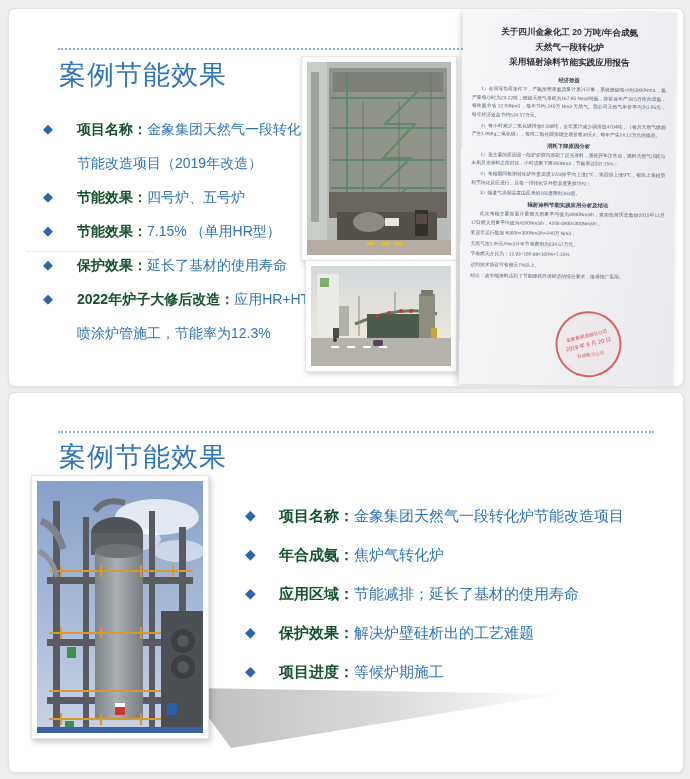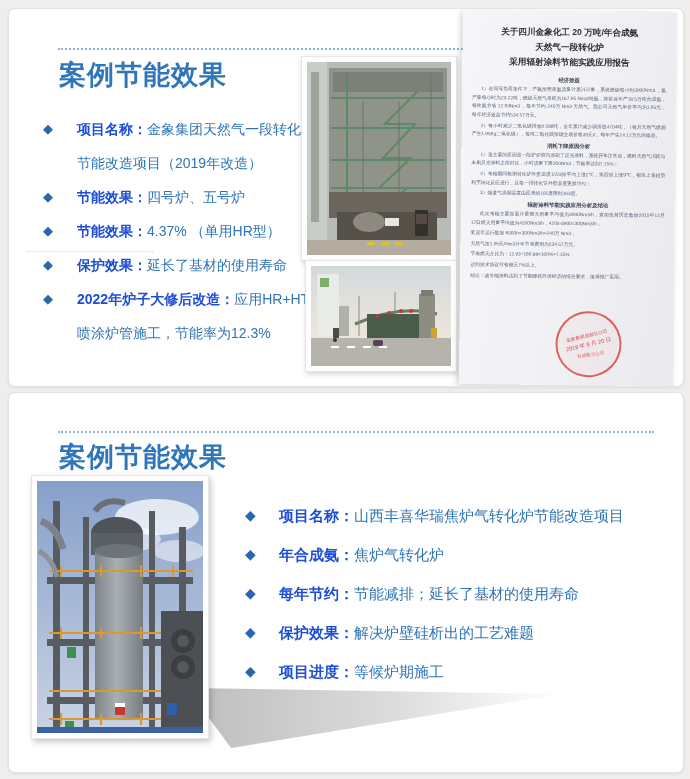--- a/index.html
+++ b/index.html
@@ -14,31 +14,31 @@
     border:1px solid #e3e3e3;border-radius:7px;
     box-shadow:0 1px 3px rgba(0,0,0,0.08);
     overflow:hidden;
   }
   #slide1{top:8px;height:377px;}
   #slide2{top:392px;height:379px;}
   .dotted-rule{
     position:absolute;height:0;border-top:2px dotted #8fb1de;
   }
   .slide-title{
-    position:absolute;font-size:27px;font-weight:bold;color:#2e75ba;
+    position:absolute;font-size:27px;font-weight:normal;color:#2e75ba;
     letter-spacing:1px;white-space:nowrap;
   }
   .bullets{position:absolute;}
   .bullet{position:relative;padding-left:46px;}
   #slide1 .bullet{font-size:14px;line-height:34px;width:250px;}
   #slide2 .bullet{font-size:15px;line-height:39px;width:430px;white-space:nowrap;}
   .bullet .diamond{
     position:absolute;left:12px;top:0;color:#2a66b0;font-size:13px;
   }
-  .bullet .lbl{font-weight:bold;color:#1d4ed8;text-align:right;}
+  .bullet .lbl{font-weight:bold;color:#14532d;text-align:right;}
   .bullet .txt{color:#2e75b6;}
   .photo-frame{
     position:absolute;background:#ffffff;padding:5px;
     border:1px solid #e6e6e6;box-shadow:1px 2px 5px rgba(0,0,0,0.18);
   }
   .photo-frame svg{display:block;}
   .faint-rule{position:absolute;height:0;border-top:1px dotted #d7d7d7;}
   
   .doc{
     position:absolute;right:8px;top:2px;width:214px;height:374px;
@@ -82,21 +82,21 @@
   <div class="slide-title" style="left:50px;top:48px;">案例节能效果</div>
 
   <div class="bullets" style="left:22px;top:103px;">
     <div class="bullet">
       <span class="diamond">◆</span><span class="lbl">项目名称：</span><span class="txt">金象集团天然气一段转化炉节能改造项目（2019年改造）</span>
     </div>
     <div class="bullet">
       <span class="diamond">◆</span><span class="lbl">节能效果：</span><span class="txt">四号炉、五号炉</span>
     </div>
     <div class="bullet">
-      <span class="diamond">◆</span><span class="lbl">节能效果：</span><span class="txt">4.37% （单用HR型）</span>
+      <span class="diamond">◆</span><span class="lbl">节能效果：</span><span class="txt">7.15% （单用HR型）</span>
     </div>
     <div class="bullet">
       <span class="diamond">◆</span><span class="lbl">保护效果：</span><span class="txt">延长了基材的使用寿命</span>
     </div>
     <div class="bullet">
       <span class="diamond">◆</span><span class="lbl">2022年炉子大修后改造：</span><span class="txt">应用HR+HT型喷涂炉管施工，节能率为12.3%</span>
     </div>
   </div>
   <div class="faint-rule" style="left:18px;top:242px;width:126px;"></div>
 
@@ -286,27 +286,27 @@
       <rect x="78" y="222" width="10" height="4" fill="#ffffff"></rect>
       <rect x="130" y="222" width="10" height="12" fill="#2c5fa8"></rect>
       <rect x="28" y="240" width="9" height="10" fill="#3f8f4f"></rect>
 
       <rect x="0" y="246" width="166" height="6" fill="#3a62a0"></rect>
     </svg>
   </div>
 
   <div class="bullets" style="left:224px;top:103px;">
     <div class="bullet">
-      <span class="diamond" style="font-size:14px;">◆</span><span class="lbl">项目名称：</span><span class="txt">山西丰喜华瑞焦炉气转化炉节能改造项目</span>
+      <span class="diamond" style="font-size:14px;">◆</span><span class="lbl">项目名称：</span><span class="txt">金象集团天然气一段转化炉节能改造项目</span>
     </div>
     <div class="bullet">
       <span class="diamond" style="font-size:14px;">◆</span><span class="lbl">年合成氨：</span><span class="txt">焦炉气转化炉</span>
     </div>
     <div class="bullet">
-      <span class="diamond" style="font-size:14px;">◆</span><span class="lbl">每年节约：</span><span class="txt">节能减排；延长了基材的使用寿命</span>
+      <span class="diamond" style="font-size:14px;">◆</span><span class="lbl">应用区域：</span><span class="txt">节能减排；延长了基材的使用寿命</span>
     </div>
     <div class="bullet">
       <span class="diamond" style="font-size:14px;">◆</span><span class="lbl">保护效果：</span><span class="txt">解决炉壁硅析出的工艺难题</span>
     </div>
     <div class="bullet">
       <span class="diamond" style="font-size:14px;">◆</span><span class="lbl">项目进度：</span><span class="txt">等候炉期施工</span>
     </div>
   </div>
 </div>
 

